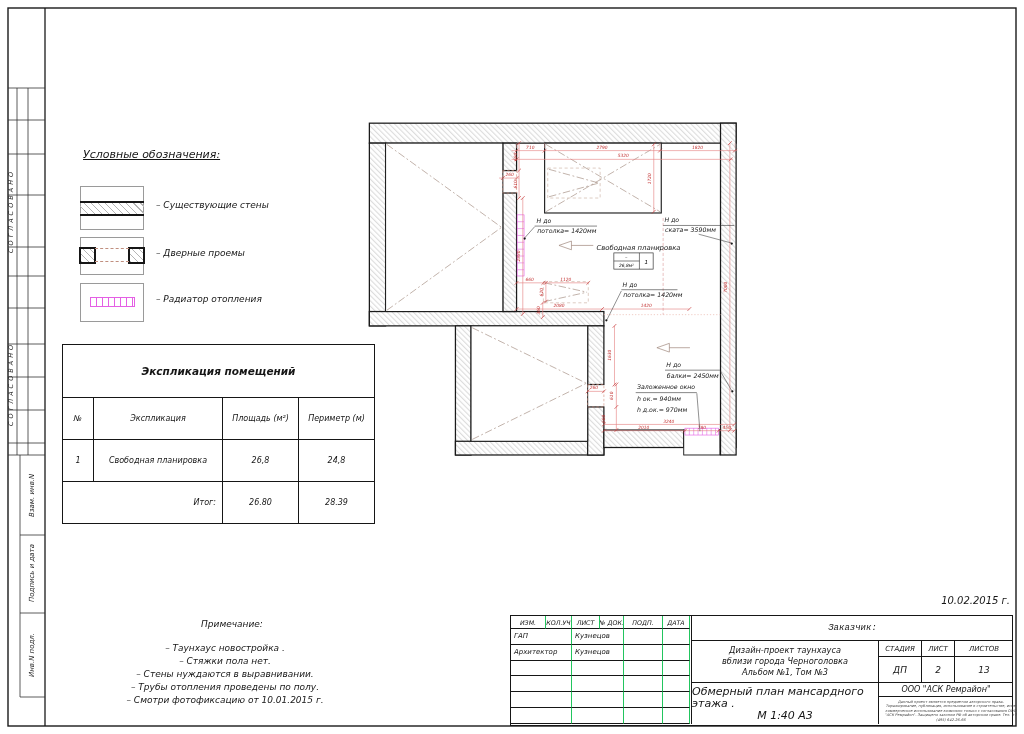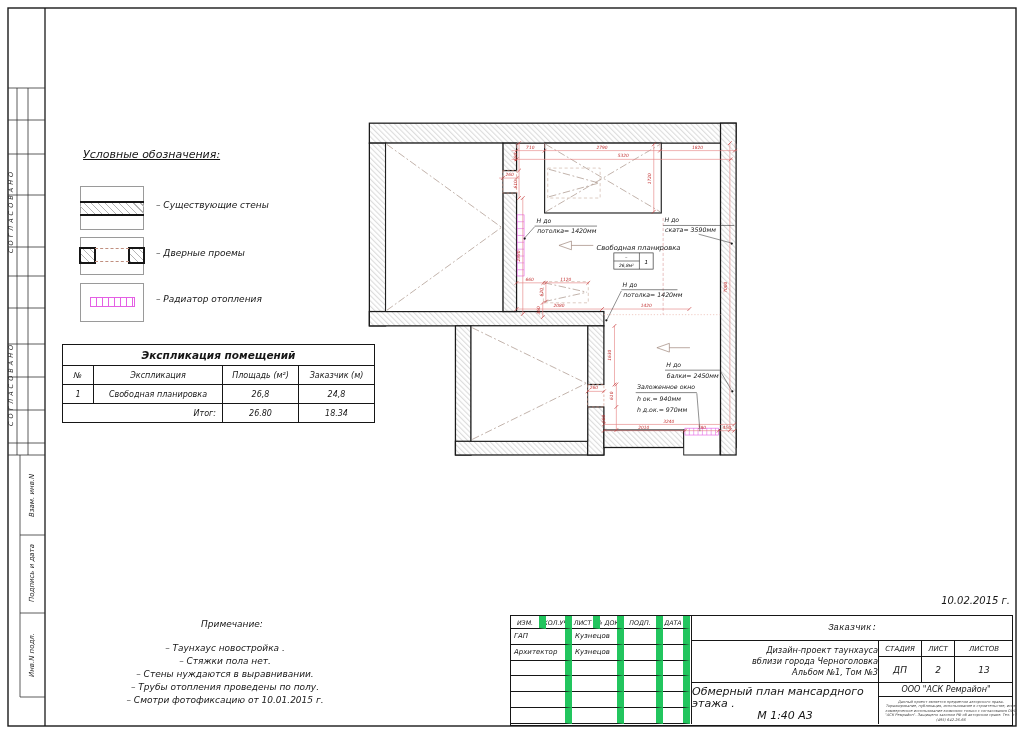--- a/index.html
+++ b/index.html
@@ -18,34 +18,34 @@
   .hatch{background:repeating-linear-gradient(45deg,#b5b5b5 0,#b5b5b5 1px,transparent 1px,transparent 5px);}
   .wallband{position:absolute;left:-1px;right:-1px;top:14px;height:11px;
             border-top:2px solid #161616;border-bottom:2px solid #161616;}
   .doorblk{position:absolute;width:13px;height:13px;border:2px solid #161616;top:9px;}
   .doordash{position:absolute;left:14px;right:14px;border-top:1px dashed #c08f7f;}
   .radsym{position:absolute;border:1px solid #e45fe4;
           background:repeating-linear-gradient(90deg,transparent 0,transparent 5px,#e45fe4 5px,#e45fe4 6px);}
   .leg-lab{font-size:9px;font-style:italic;white-space:nowrap;}
   
   table.expl{border-collapse:collapse;font-style:italic;}
-  table.expl td{border:1px solid #161616;text-align:center;font-size:8px;padding:0 2px;}
+  table.expl td{border:1px solid #161616;text-align:center;font-size:8px;padding:16px 2px;}
   table.expl .ttl{font-size:10.5px;font-weight:bold;height:20px;}
   table.expl .hdr{font-size:8.5px;height:19px;}
   table.expl .row{height:19px;}
   
   .notes{font-style:italic;font-size:9px;line-height:13px;}
   .notes .nt{margin-bottom:11px;padding-left:14px;}
   
   .tb{position:absolute;left:510px;top:615px;width:503px;height:111px;border:1.6px solid #161616;
       font-style:italic;box-sizing:border-box;}
   .tb .cell{position:absolute;box-sizing:border-box;display:flex;align-items:center;justify-content:center;}
   .tb-left{position:absolute;left:0;top:0;width:180px;height:108px;display:grid;
            grid-template-columns:35px 26px 28px 24px 39px 27px;grid-template-rows:13px repeat(6,1fr);}
-  .tb-left>div{border-right:7px solid #22c55e;border-bottom:1px solid #161616;
+  .tb-left>div{border-right:1px solid #22c55e;border-bottom:1px solid #161616;
                display:flex;align-items:center;font-size:6.3px;justify-content:center;overflow:hidden;white-space:nowrap;}
   .tb-left .nm{justify-content:flex-start;padding-left:3px;font-size:7px;}
   .sp2{grid-column:span 2;}
   .tb-right{position:absolute;left:180px;top:0;width:321px;height:108px;border-left:1px solid #161616;}
   .fineprint{font-size:3.6px;line-height:4.4px;color:#444;padding:2px 5px;text-align:center;font-style:italic;}
   .date{font-size:10px;font-style:italic;text-align:right;}
 </style>
 </head>
 <body>
 
@@ -89,32 +89,32 @@
 
   <table class="expl abs" style="left:62px;top:344px;">
     <tbody>
         <tr>
           <td class="ttl" colspan="4">Экспликация помещений</td>
         </tr>
     <tr class="hdr">
       <td style="width:26px;">№</td>
       <td style="width:124px;">Экспликация</td>
       <td style="width:71px;">Площадь (м²)</td>
-      <td style="width:71px;">Заказчик (м)</td>
+      <td style="width:71px;">Периметр (м)</td>
     </tr>
     <tr class="row">
       <td>1</td>
       <td>Свободная планировка</td>
       <td>26,8</td>
       <td>24,8</td>
     </tr>
     <tr class="row">
       <td colspan="2" style="text-align:right;padding-right:6px;">Итог:</td>
       <td>26.80</td>
-      <td>18.34</td>
+      <td>28.39</td>
     </tr>
   </tbody>
     </table>
 
   <div class="abs notes" style="left:100px;top:618px;width:250px;text-align:center;">
     <div class="nt">Примечание:</div>
     <div>– Таунхаус новостройка .</div>
     <div>– Стяжки пола нет.</div>
     <div>– Стены нуждаются в выравнивании.</div>
     <div>– Трубы отопления проведены по полу.</div>
@@ -298,21 +298,21 @@
         <div></div>
       <div class="sp2"></div>
         <div class="sp2"></div>
       <div></div>
         <div></div>
     </div>
 
     <div class="tb-right">
       <div class="cell" style="left:0;top:0;width:321px;height:25px;border-bottom:1px solid #161616;font-size:9px;font-family:Liberation Mono, monospace;">Заказчик:</div>
 
-      <div class="cell" style="left:0;top:25px;width:187px;height:42px;border-right:1px solid #161616;border-bottom:1px solid #161616;flex-direction:column;font-size:8.2px;line-height:11px;align-items:flex-end;">
+      <div class="cell" style="left:0;top:25px;width:187px;height:42px;border-right:1px solid #161616;border-bottom:1px solid #161616;flex-direction:column;font-size:8.2px;line-height:11px;">
         <span>Дизайн-проект таунхауса</span>
         <span>вблизи города Черноголовка</span>
         <span>Альбом №1, Том №3</span>
       </div>
 
       <div class="cell" style="left:187px;top:25px;width:43px;height:16px;border-right:1px solid #161616;border-bottom:1px solid #161616;font-size:7px;">СТАДИЯ</div>
       <div class="cell" style="left:230px;top:25px;width:33px;height:16px;border-right:1px solid #161616;border-bottom:1px solid #161616;font-size:7px;">ЛИСТ</div>
       <div class="cell" style="left:263px;top:25px;width:58px;height:16px;border-bottom:1px solid #161616;font-size:7px;">ЛИСТОВ</div>
       <div class="cell" style="left:187px;top:41px;width:43px;height:26px;border-right:1px solid #161616;border-bottom:1px solid #161616;font-size:9px;">ДП</div>
       <div class="cell" style="left:230px;top:41px;width:33px;height:26px;border-right:1px solid #161616;border-bottom:1px solid #161616;font-size:9px;">2</div>

